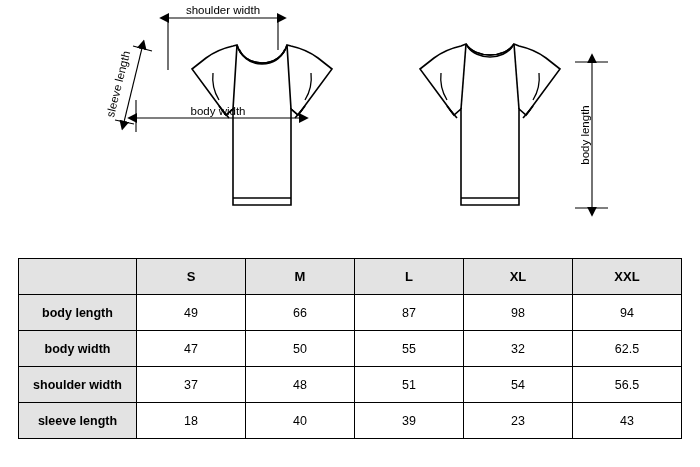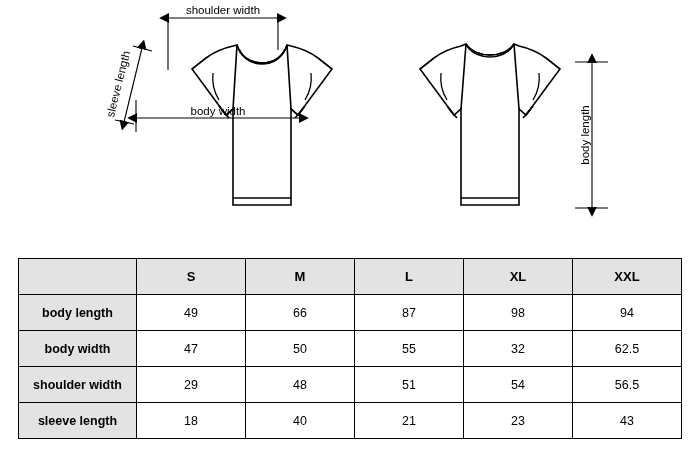--- a/index.html
+++ b/index.html
@@ -229,31 +229,31 @@
       <tr>
         <th class="rowhead">body width</th>
         <td>47</td>
         <td>50</td>
         <td>55</td>
         <td>32</td>
         <td>62.5</td>
       </tr>
       <tr>
         <th class="rowhead">shoulder width</th>
-        <td>29</td>
+        <td>37</td>
         <td>48</td>
         <td>51</td>
         <td>54</td>
         <td>56.5</td>
       </tr>
       <tr>
         <th class="rowhead">sleeve length</th>
         <td>18</td>
         <td>40</td>
-        <td>21</td>
+        <td>39</td>
         <td>23</td>
         <td>43</td>
       </tr>
     </tbody>
   </table>
 
   <div id="unit-note">(cm)</div>
 
 </div>
 

